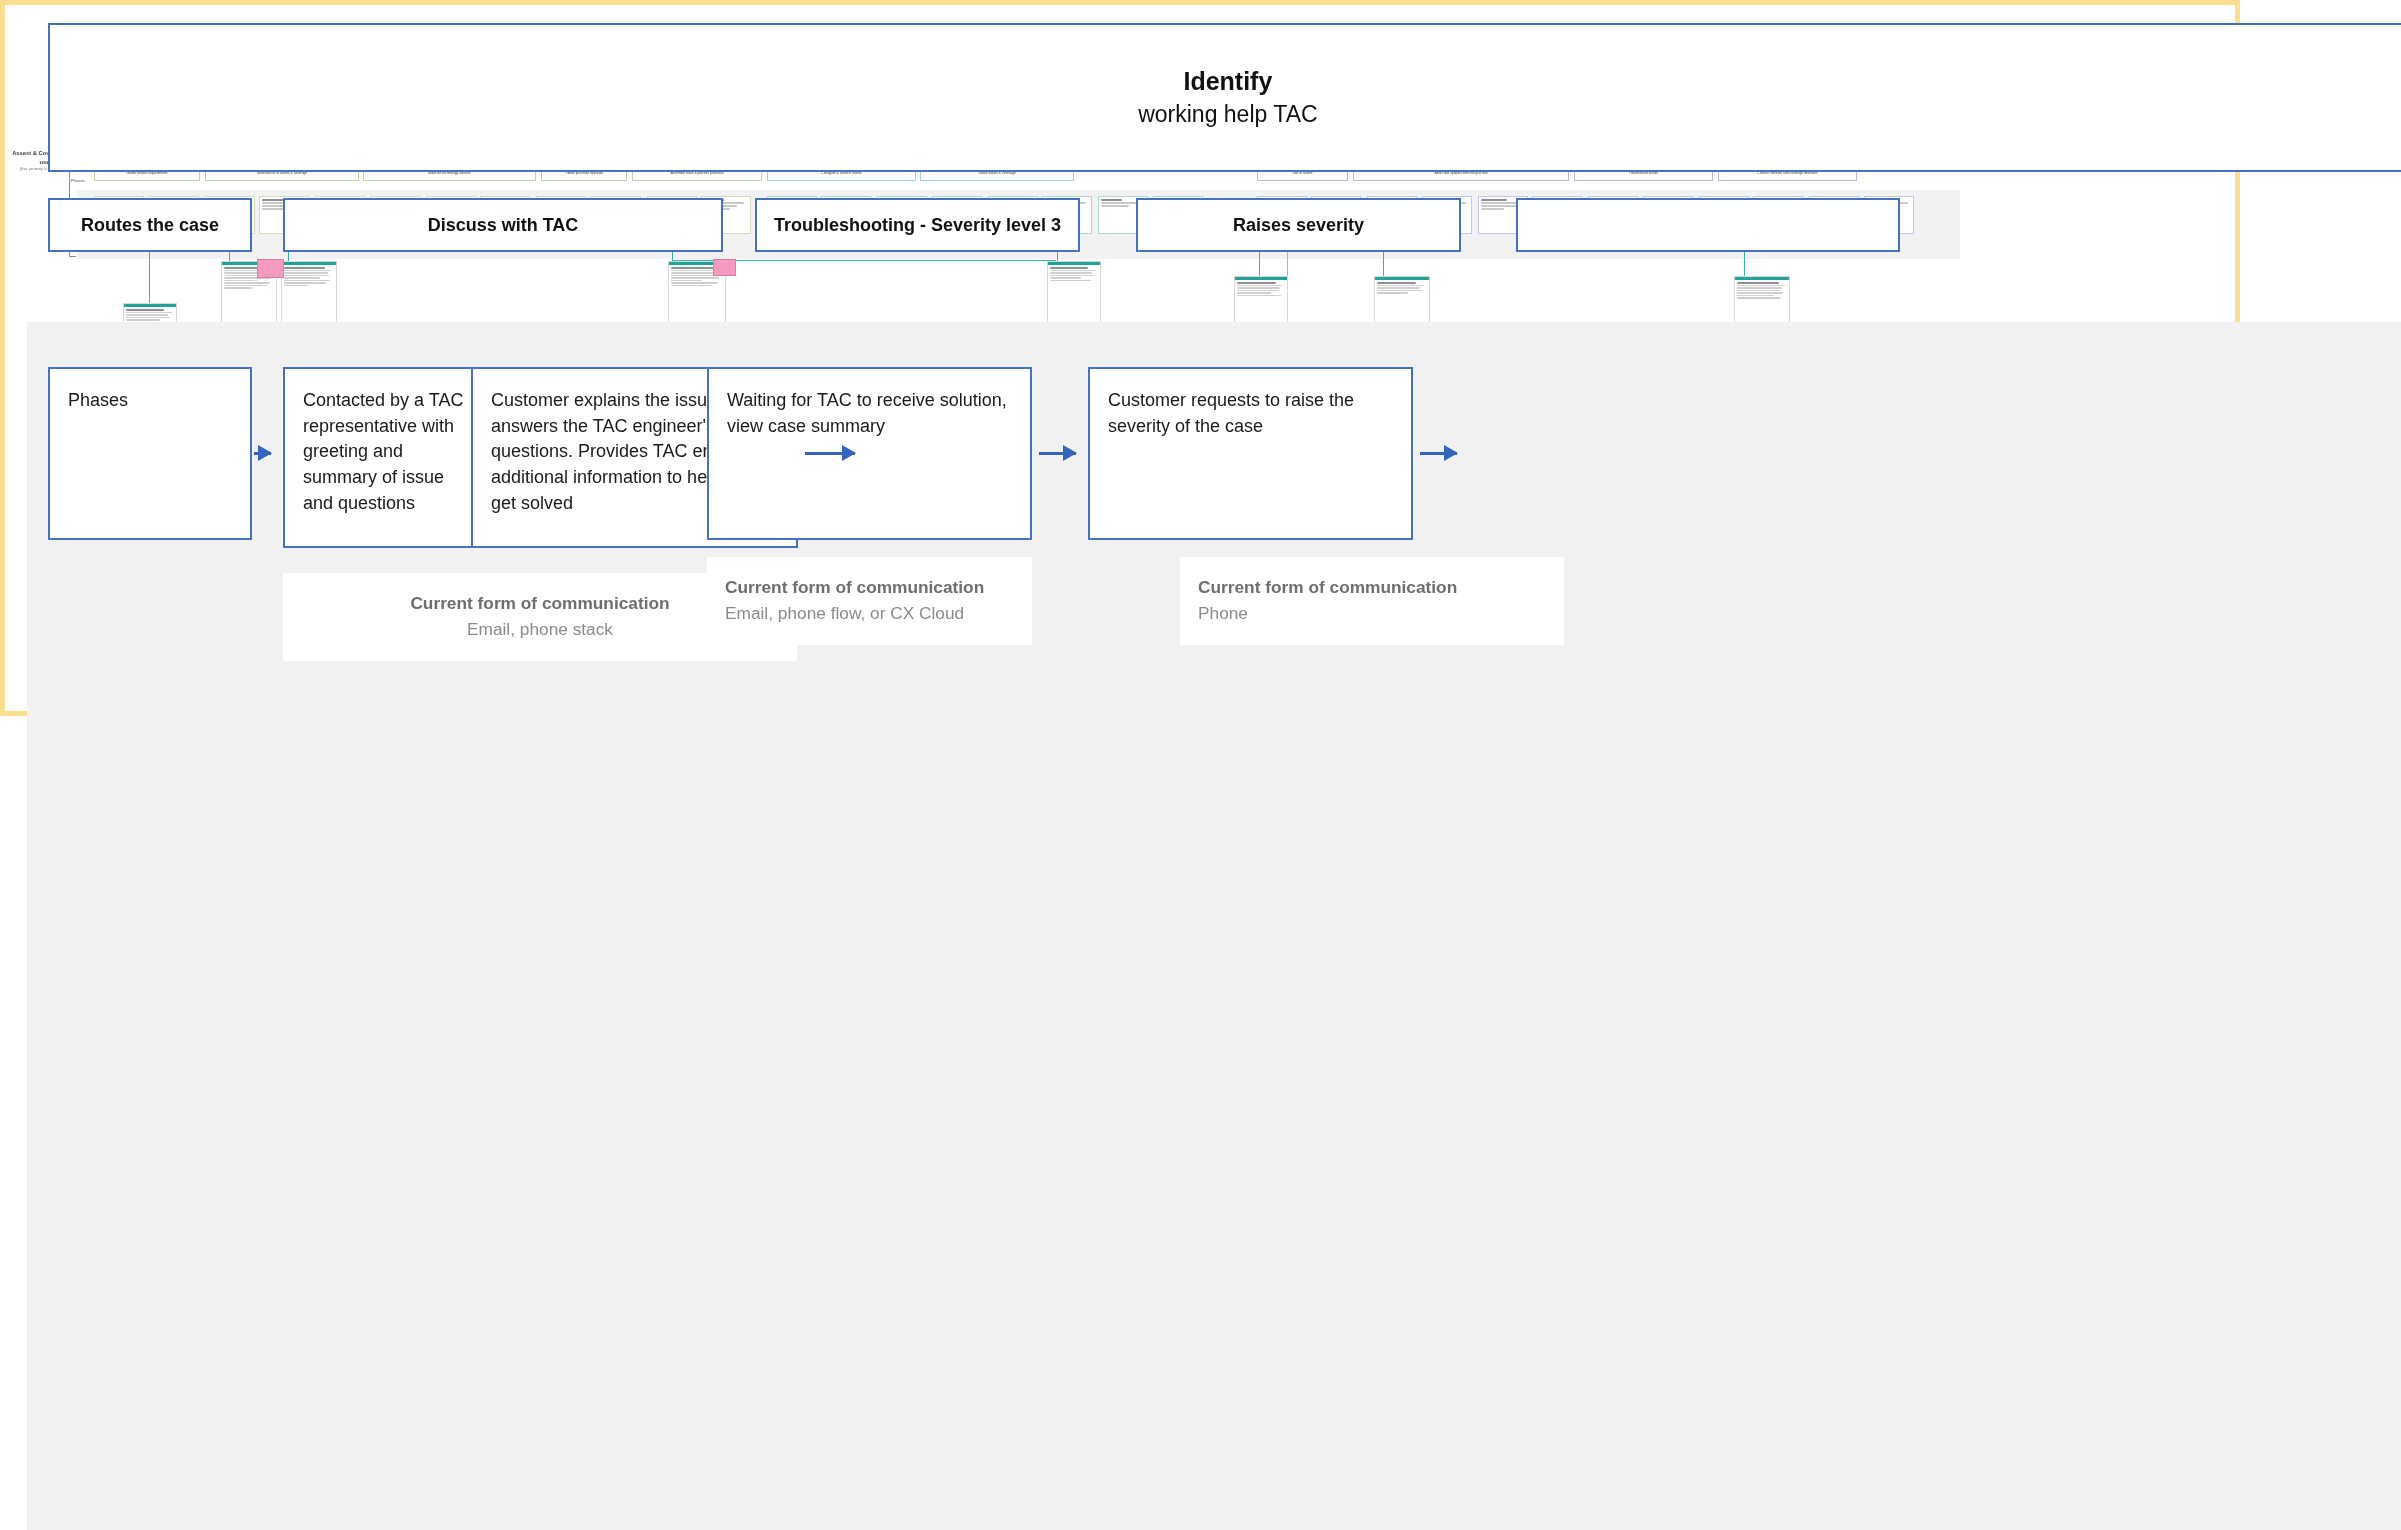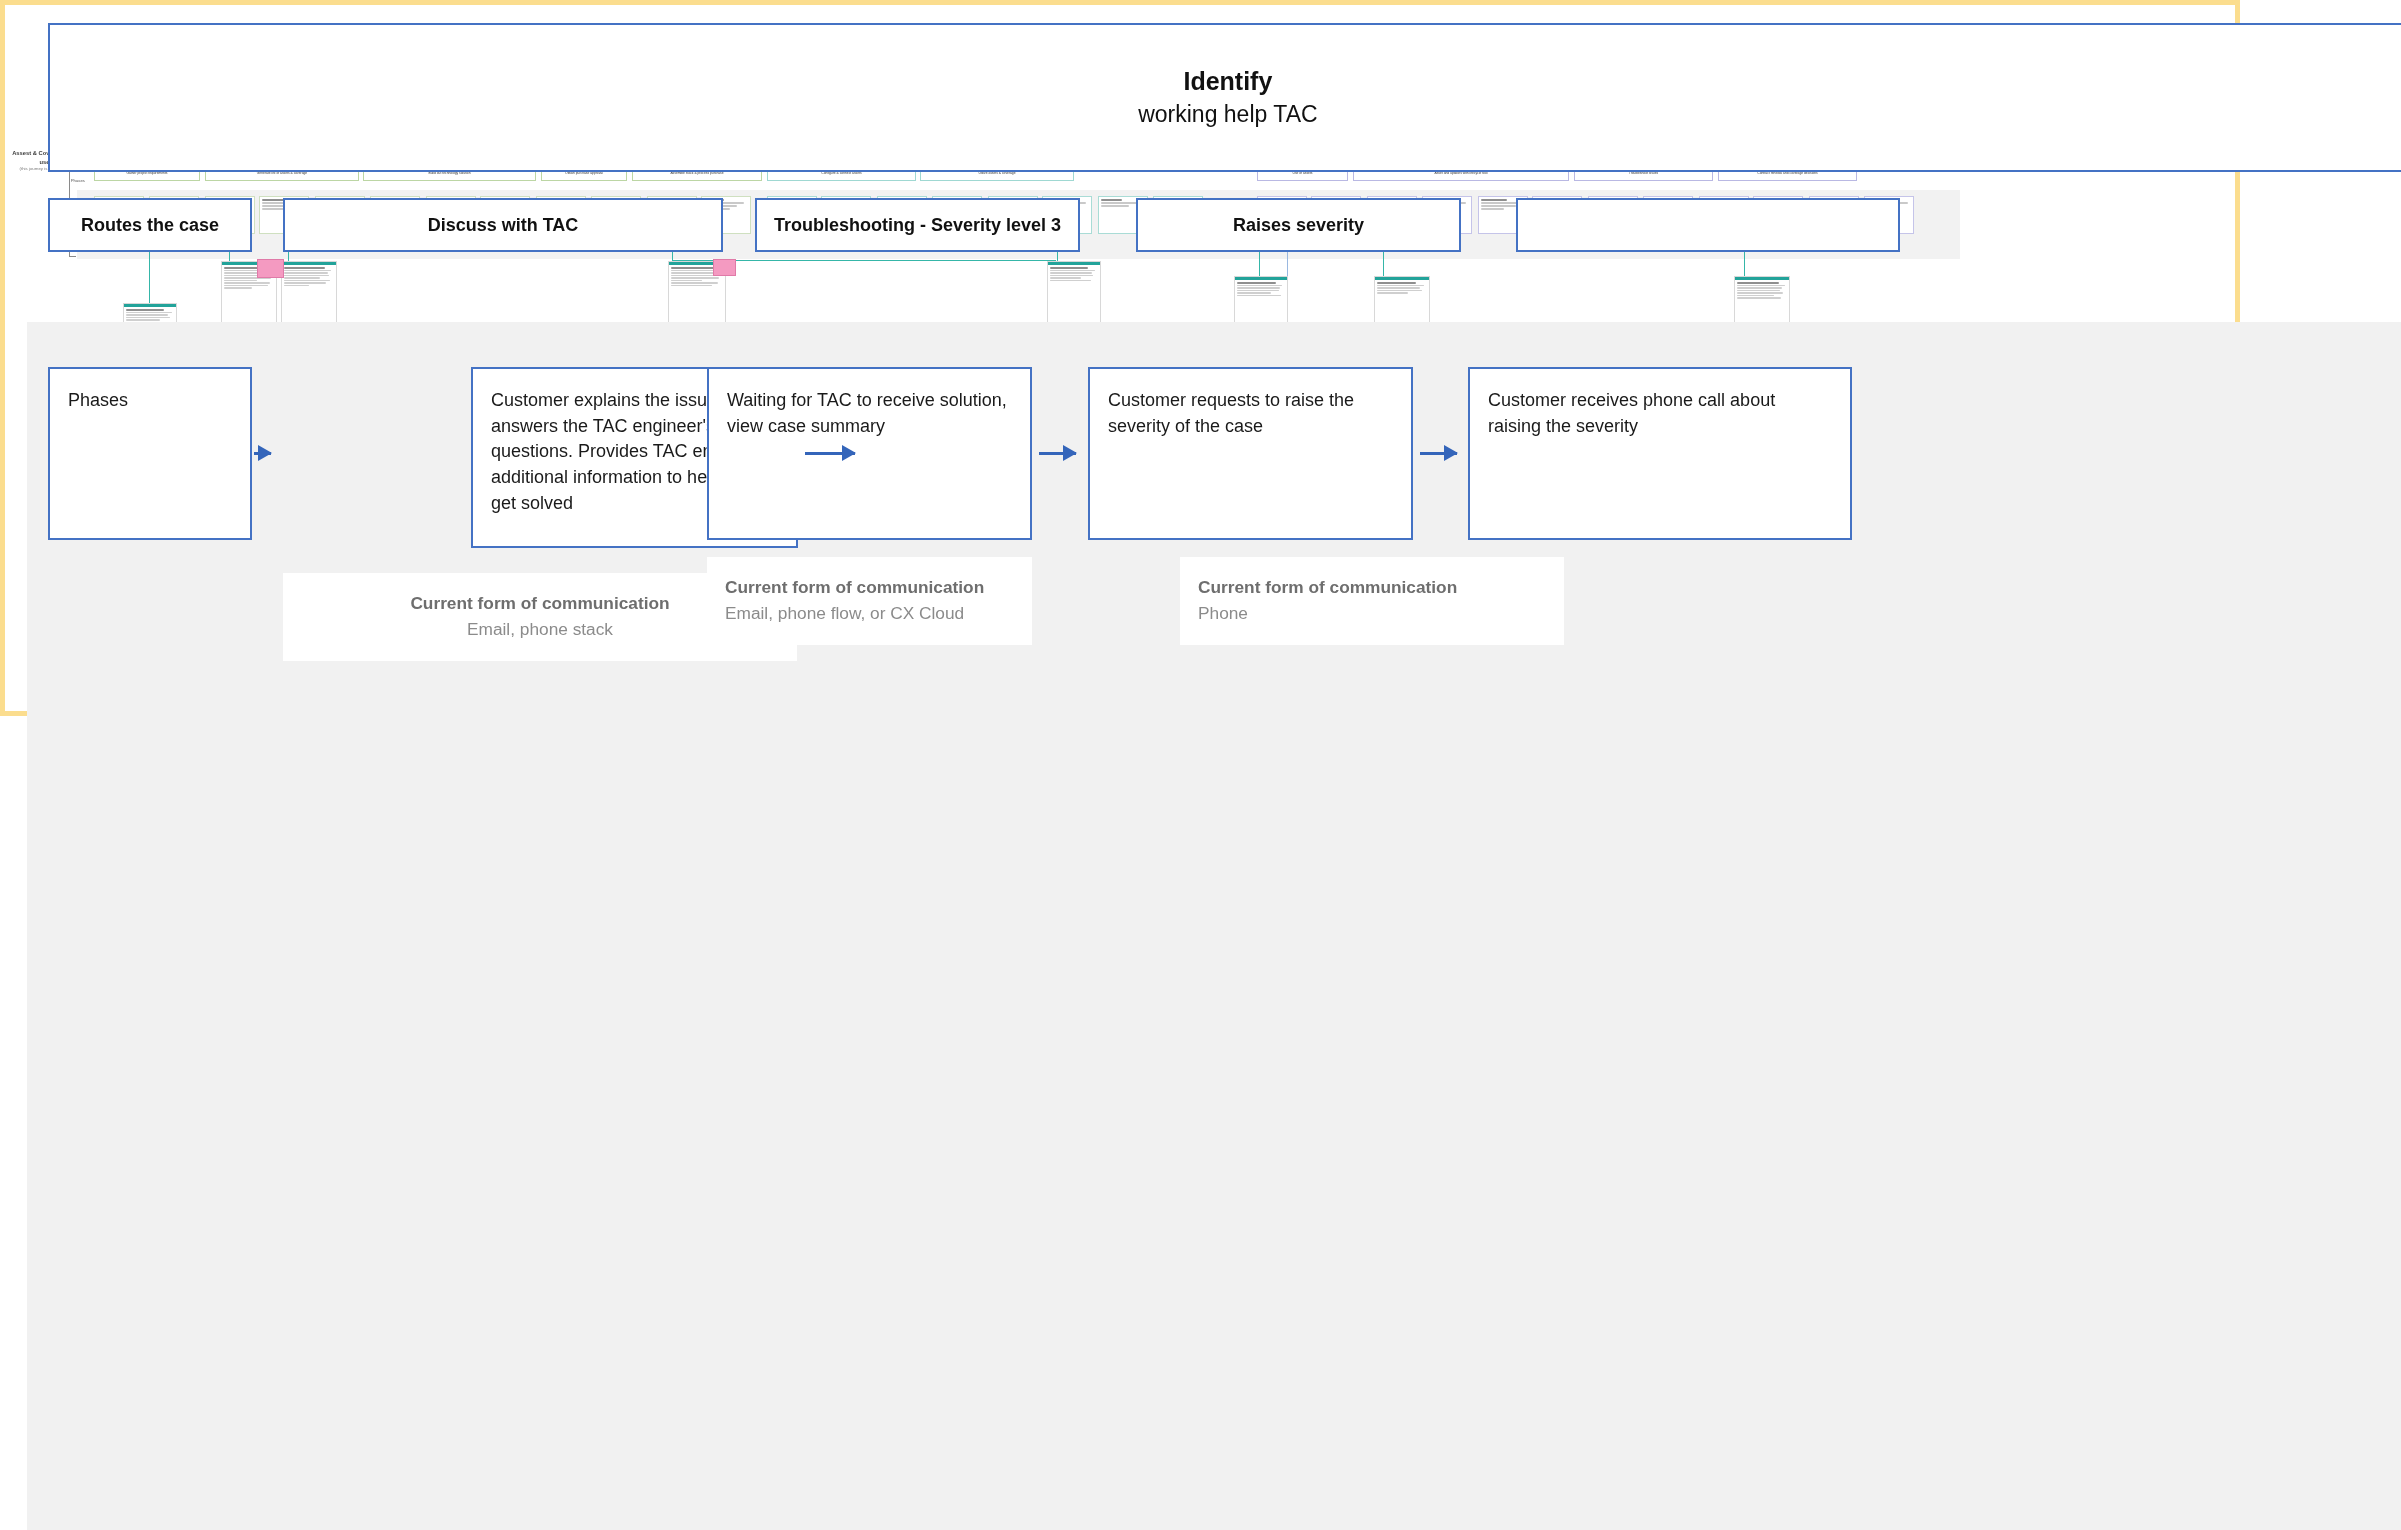--- a/index.html
+++ b/index.html
@@ -718,31 +718,31 @@
     <div class="stage" style="left:1468px;width:384px;">
         <span></span>
       </div>
   </div>
 
   <div class="gray-band"></div>
 
   <div class="step" style="left:48px;top:367px;width:204px;height:173px;">
       <span>Phases</span>
     </div>
+  <div class="step" style="left:283px;top:367px;width:204px;height:181px;">
+      <span>Contacted by a TAC representative with greeting and summary of issue and questions</span>
+    </div>
   <div class="step" style="left:471px;top:367px;width:327px;height:181px;">
       <span>Customer explains the issue and answers the TAC engineer's questions. Provides TAC engineer additional information to help issue get solved</span>
     </div>
   <div class="step" style="left:707px;top:367px;width:325px;height:173px;">
       <span>Waiting for TAC to receive solution, view case summary</span>
     </div>
   <div class="step" style="left:1088px;top:367px;width:325px;height:173px;">
       <span>Customer requests to raise the severity of the case</span>
-    </div>
-  <div class="step" style="left:1468px;top:367px;width:384px;height:173px;">
-      <span>Customer receives phone call about raising the severity</span>
     </div>
 
   <div class="arrow" style="left:254px;top:452px;width:17.3px;"></div>
   <div class="arrow" style="left:805px;top:452px;width:50px;"></div>
   <div class="arrow" style="left:1039px;top:452px;width:37px;"></div>
   <div class="arrow" style="left:1420px;top:452px;width:37px;"></div>
 
   <div class="comm c" style="left:283px;top:573px;width:514px;height:88px;">
     <div class="h">Current form of communication</div>
     <div class="v">Email, phone stack</div>

